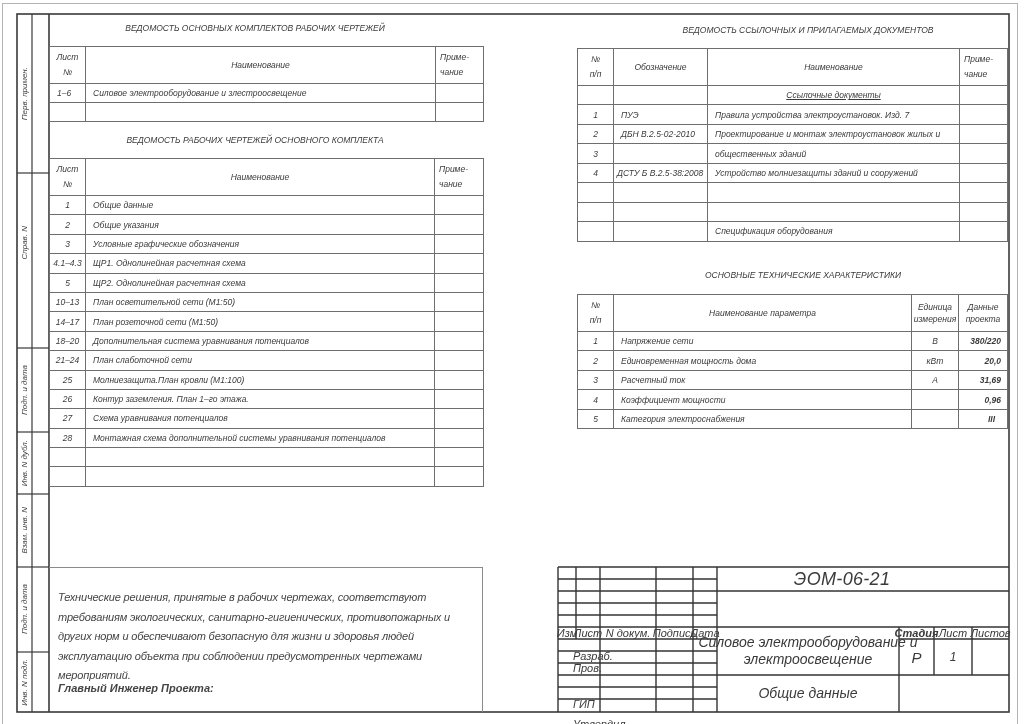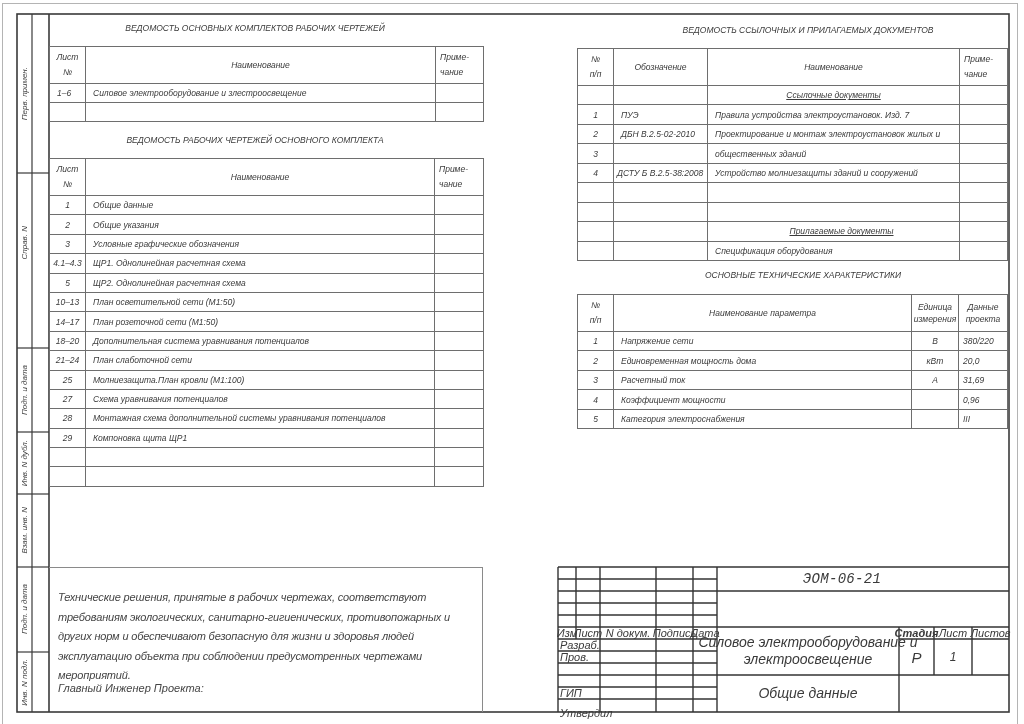--- a/index.html
+++ b/index.html
@@ -21,36 +21,36 @@
   
   .tbl { position:absolute; border-collapse:collapse; table-layout:fixed; }
   .tbl td { border:1px solid #6e6e6e; padding:0 4px; font-size:8.5px; line-height:10px; white-space:nowrap; overflow:hidden; color:#3a3a3a; vertical-align:middle; }
   .tbl tr.hd td { height:36px; line-height:15px; }
   .t1 tr.rw td { height:18px; }
   .t2 tr.rw td { height:18.4px; }
   .t3 tr.rw td { height:18.45px; }
   .t4 tr.rw td { height:18.45px; }
   .c { text-align:center; }
   .l { text-align:left; }
-  .r { text-align:left; padding-right:6px !important; }
+  .r { text-align:right; padding-right:6px !important;font-weight:bold; }
   .pn { padding-left:7px !important; }
   .p0 { padding:0 !important; }
   .u { text-decoration:underline; }
   .tbl span { display:inline; }
 
   
   .notes { position:absolute; left:58px; top:585px; font-size:11px; line-height:13.5px; color:#444; white-space:nowrap; letter-spacing:-0.15px; }
   .notes div { height:13.5px;margin-top:6px; }
-  .gip { position:absolute; left:58px; top:681px; font-size:11px; line-height:14px; color:#444; white-space:nowrap; }
+  .gip { position:absolute; left:58px; top:681px; font-size:11px; line-height:14px; color:#444; white-space:nowrap;font-weight:bold; }
 
   
   .tb { position:absolute; display:flex; align-items:center; justify-content:center; white-space:nowrap; color:#3a3a3a; }
   .tb.small { font-size:11px; }
-  .tb.left { justify-content:flex-start; padding-left:2px; box-sizing:border-box; }
-  .tb.code { font-size:14px; letter-spacing:0.3px;font-family:Liberation Mono, monospace; }
+  .tb.left { justify-content:flex-start; padding-left:15px; box-sizing:border-box;margin-top:11px; }
+  .tb.code { font-size:18px; letter-spacing:0.3px; }
   .tb.name { font-size:14px; flex-direction:column; line-height:17px; }
   .tb.big { font-size:15px; }
   .tb.mid { font-size:12px; }
   .stage-hdr { font-weight:bold; }
 </style>
 </head>
 <body>
 
 <div class="page-edge"></div>
 
@@ -201,32 +201,32 @@
         <td class="c p0">21–24</td>
         <td class="l pn">План слаботочной сети</td>
         <td></td>
       </tr>
   <tr class="rw">
         <td class="c p0">25</td>
         <td class="l pn">Молниезащита.План кровли (М1:100)</td>
         <td></td>
       </tr>
   <tr class="rw">
+        <td class="c p0">26</td>
+        <td class="l pn">Контур заземления. План 1–го этажа.</td>
+        <td></td>
+      </tr>
+  <tr class="rw">
         <td class="c p0">27</td>
         <td class="l pn">Схема уравнивания потенциалов</td>
         <td></td>
       </tr>
   <tr class="rw">
         <td class="c p0">28</td>
         <td class="l pn">Монтажная схема дополнительной системы уравнивания потенциалов</td>
-        <td></td>
-      </tr>
-  <tr class="rw">
-        <td class="c p0">29</td>
-        <td class="l pn">Компоновка щита ЩР1</td>
         <td></td>
       </tr>
   <tr class="rw">
         <td class="c p0"></td>
         <td class="l pn"></td>
         <td></td>
       </tr>
   <tr class="rw">
         <td class="c p0"></td>
         <td class="l pn"></td>
@@ -288,26 +288,20 @@
       </tr>
   <tr class="rw">
         <td class="c"></td>
         <td class="l pn"></td>
         <td class="l pn"></td>
         <td></td>
       </tr>
   <tr class="rw">
         <td class="c"></td>
         <td class="l pn"></td>
-        <td class="c u" style="padding-left:20px">Прилагаемые документы</td>
-        <td></td>
-      </tr>
-  <tr class="rw">
-        <td class="c"></td>
-        <td class="l pn"></td>
         <td class="l pn">Спецификация оборудования</td>
         <td></td>
       </tr>
 </tbody>
   </table>
 
 <div class="ttl" style="left:588px;top:268px;width:430px">ОСНОВНЫЕ ТЕХНИЧЕСКИЕ ХАРАКТЕРИСТИКИ</div>
 <table class="tbl t4" style="left:577px;top:294px;width:430px">
   <colgroup>
       <col style="width:36px">

